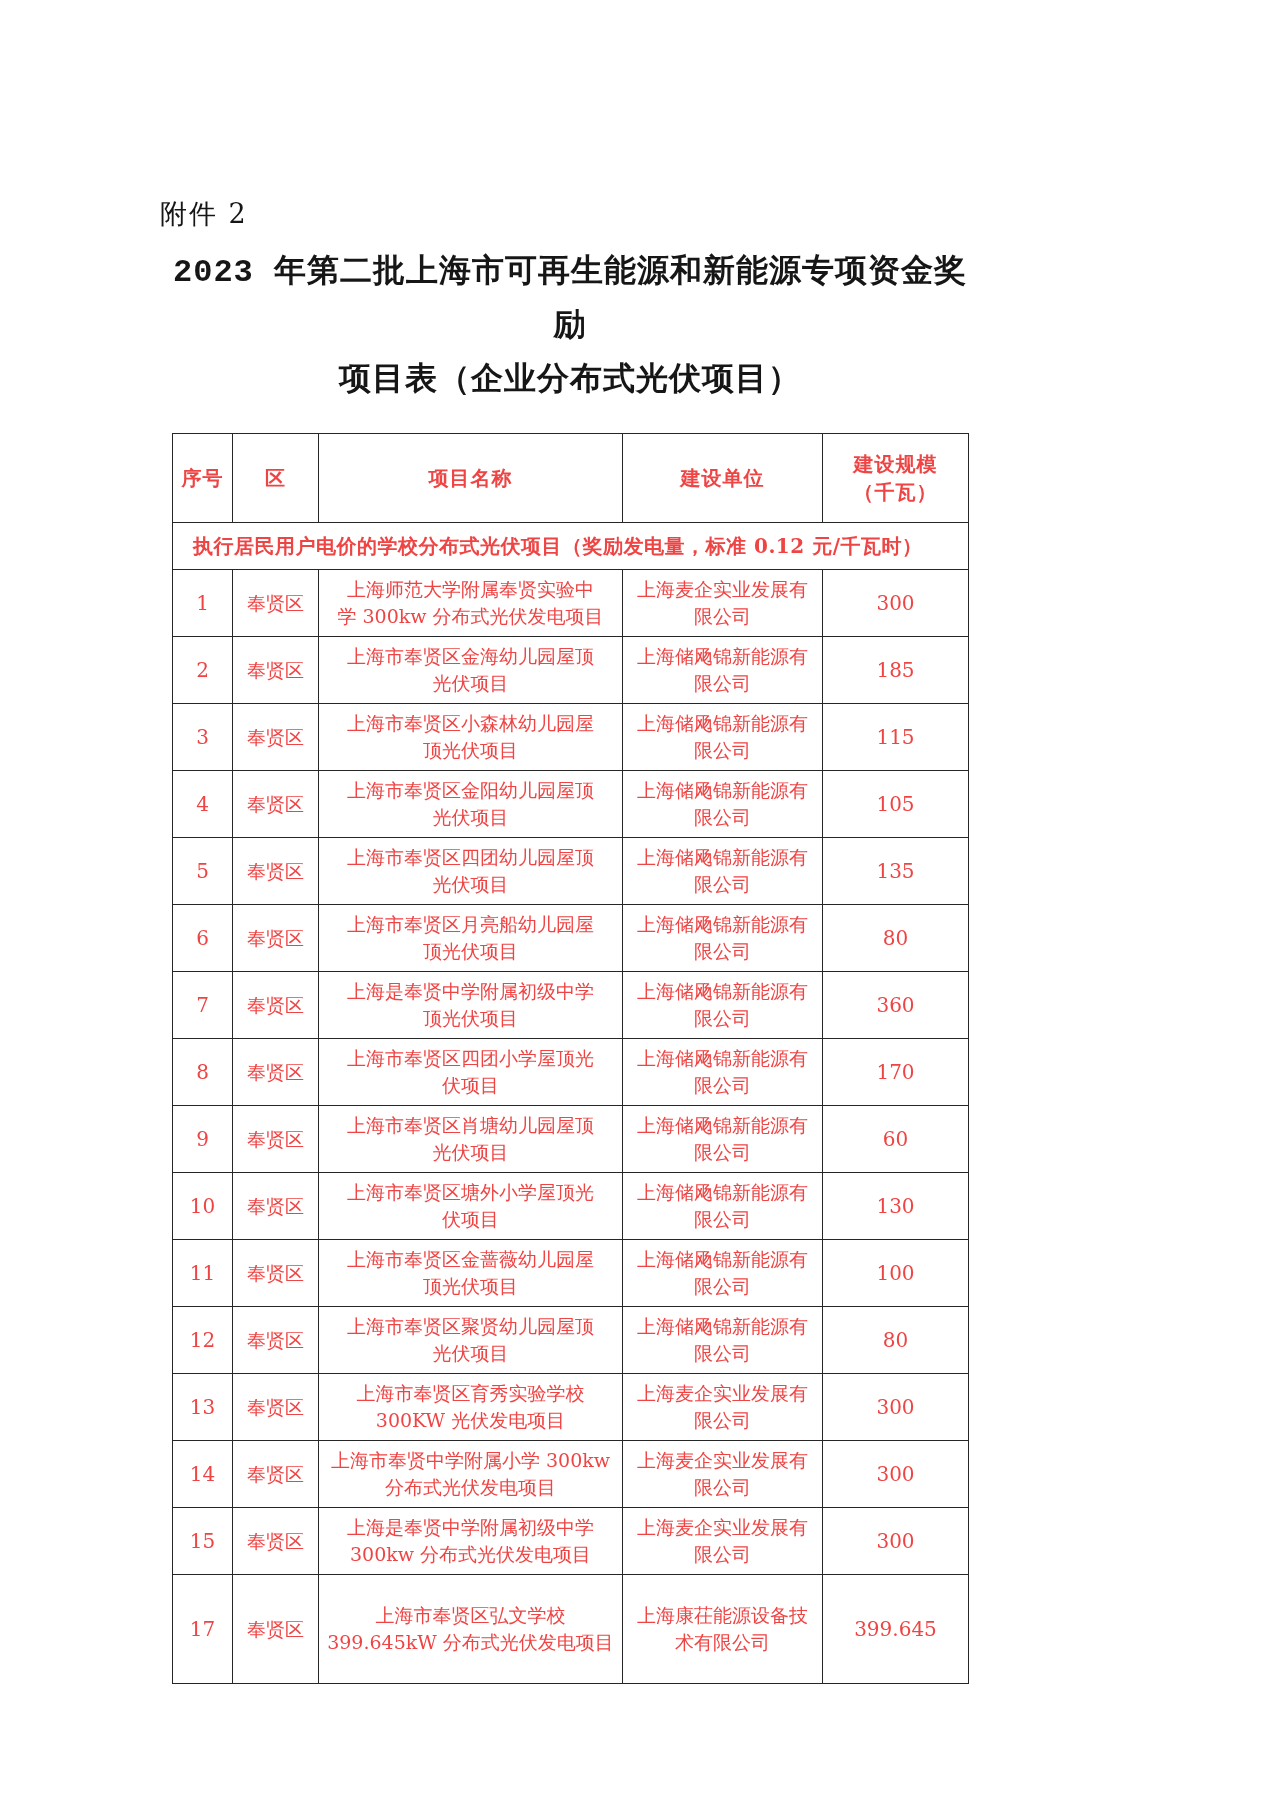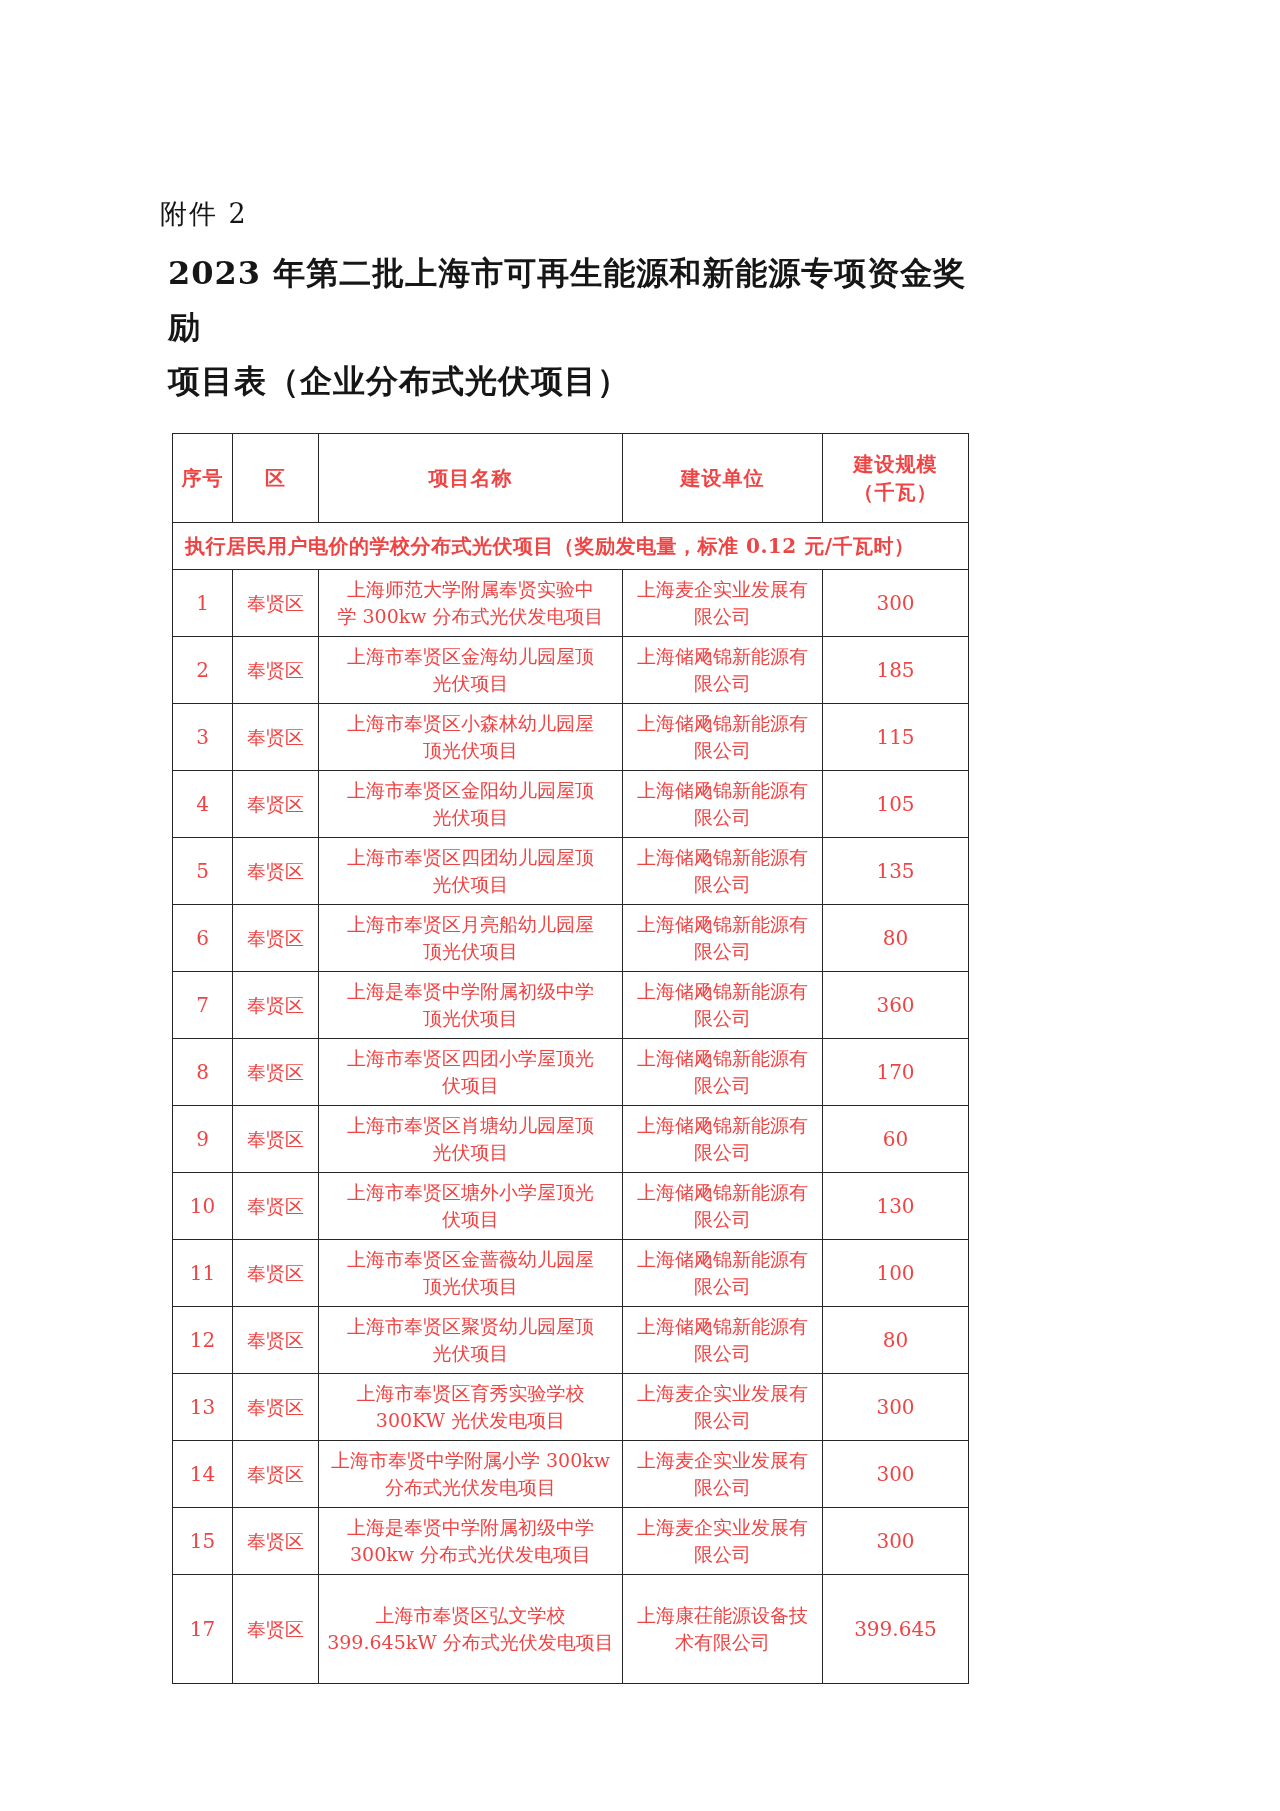--- a/index.html
+++ b/index.html
@@ -21,22 +21,24 @@
     left: 160px;
     top: 196px;
     font-size: 27px;
     letter-spacing: 2px;
   }
   .doc-title {
     position: absolute;
     left: 168px;
     top: 246px;
     width: 804px;
+    text-align: center;
     font-weight: bold;
     font-size: 32px;
+    font-family: Liberation Mono, monospace;
   }
   .doc-title .title-line {
     line-height: 54px;
     letter-spacing: 1px;
   }
   table.award-table {
     position: absolute;
     left: 172px;
     top: 433px;
     width: 796px;
@@ -58,21 +60,21 @@
     height: 84px;
     font-size: 20px;
     font-weight: bold;
     letter-spacing: 1px;
   }
   tr.section-row td {
     height: 42px;
     text-align: left;
     font-weight: bold;
     font-size: 20px;
-    padding-left: 12px;
+    padding-left: 20px;
     letter-spacing: 0.5px;
   }
   tbody#rows-body tr td {
     height: 62px;
   }
   tbody#rows-body tr.tall td {
     height: 104px;
   }
   td.cell-project, td.cell-company {
     white-space: pre-line;

